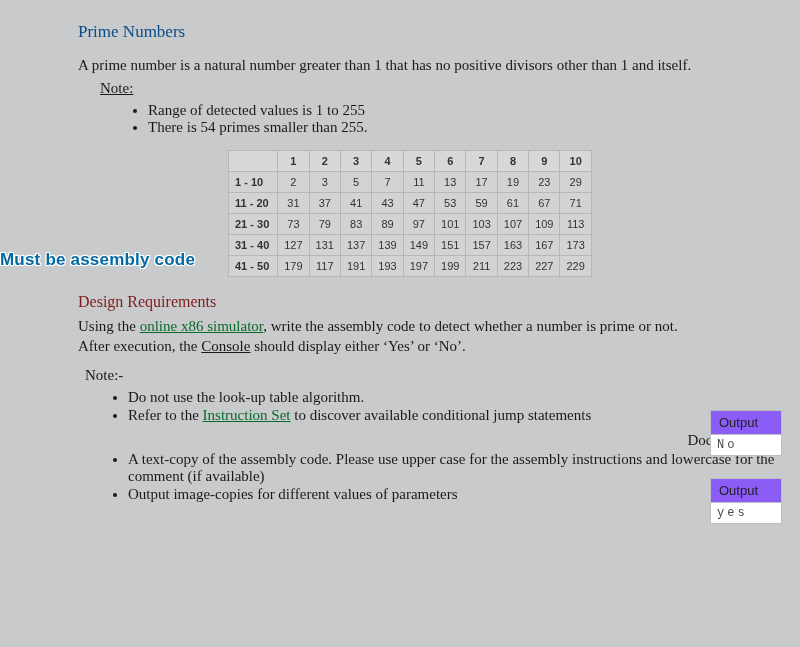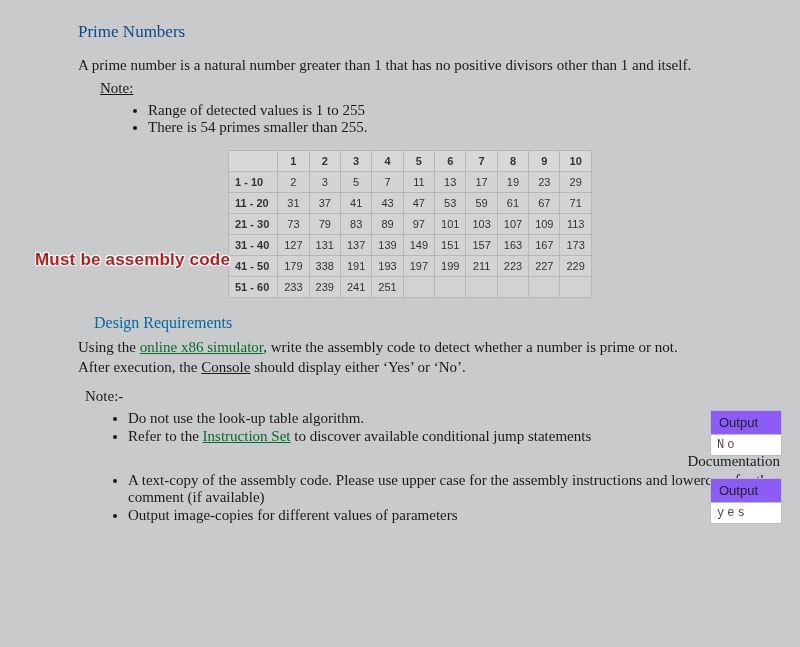--- a/index.html
+++ b/index.html
@@ -31,27 +31,26 @@
   }
   ul.bullets li { margin: 0; }
 
   
   .annot {
     position: absolute;
     left: 0; top: 250px;
     font-family: Arial, Helvetica, sans-serif;
     font-weight: bold;
     font-size: 17px;
-    color: #b91c1c;
+    color: #0369a1;
     text-shadow:
       -1px -1px 0 #fff, 1px -1px 0 #fff,
       -1px  1px 0 #fff, 1px  1px 0 #fff,
       0 0 3px rgba(255,255,255,0.8);
     letter-spacing: 0.2px;
-    padding-left: 35px;
   }
 
   
   .ptable-wrap {
     margin: 8px 0 16px 150px;
   }
   table.ptable {
     border-collapse: collapse;
     font-family: Arial, Helvetica, sans-serif;
     font-size: 11px;
@@ -72,24 +71,24 @@
   table.ptable td.rowlabel {
     font-weight: bold;
     text-align: left;
     white-space: nowrap;
     padding-right: 8px;
   }
   table.ptable td.empty { background: rgba(210,210,210,0.15); }
 
   
   h3.sect {
-    margin: 6px 0 6px 16px;
+    margin: 6px 0 6px 0;
     font-size: 16px;
     font-weight: normal;
-    color: #0369a1;
+    color: #7f1d1d;
   }
   .dr-block { position: relative; margin-right: 0; }
   .dr-text { width: 600px; }
   a.link { color: #0a6a2a; text-decoration: underline; }
   span.uline { text-decoration: underline; }
 
   
   .outbox {
     position: absolute;
     right: 18px;
@@ -211,42 +210,29 @@
             <td>149</td>
             <td>151</td>
             <td>157</td>
             <td>163</td>
             <td>167</td>
             <td>173</td>
           </tr>
           <tr>
             <td class="rowlabel">41 - 50</td>
             <td>179</td>
-            <td>338</td>
+            <td>117</td>
             <td>191</td>
             <td>193</td>
             <td>197</td>
             <td>199</td>
             <td>211</td>
             <td>223</td>
             <td>227</td>
             <td>229</td>
-          </tr>
-          <tr>
-            <td class="rowlabel">51 - 60</td>
-            <td>233</td>
-            <td>239</td>
-            <td>241</td>
-            <td>251</td>
-            <td class="empty"></td>
-            <td class="empty"></td>
-            <td class="empty"></td>
-            <td class="empty"></td>
-            <td class="empty"></td>
-            <td class="empty"></td>
           </tr>
         </tbody>
     </table>
   </div>
 
   <div class="dr-block">
     <h3 class="sect">Design Requirements</h3>
     <div class="dr-text">
       <p>
         <span>Using the </span><a href="#" class="link">online x86 simulator</a><span>, write the assembly code to detect whether a number is prime or not. After execution, the </span><span class="uline">Console</span><span> should display either ‘Yes’ or ‘No’.</span>

